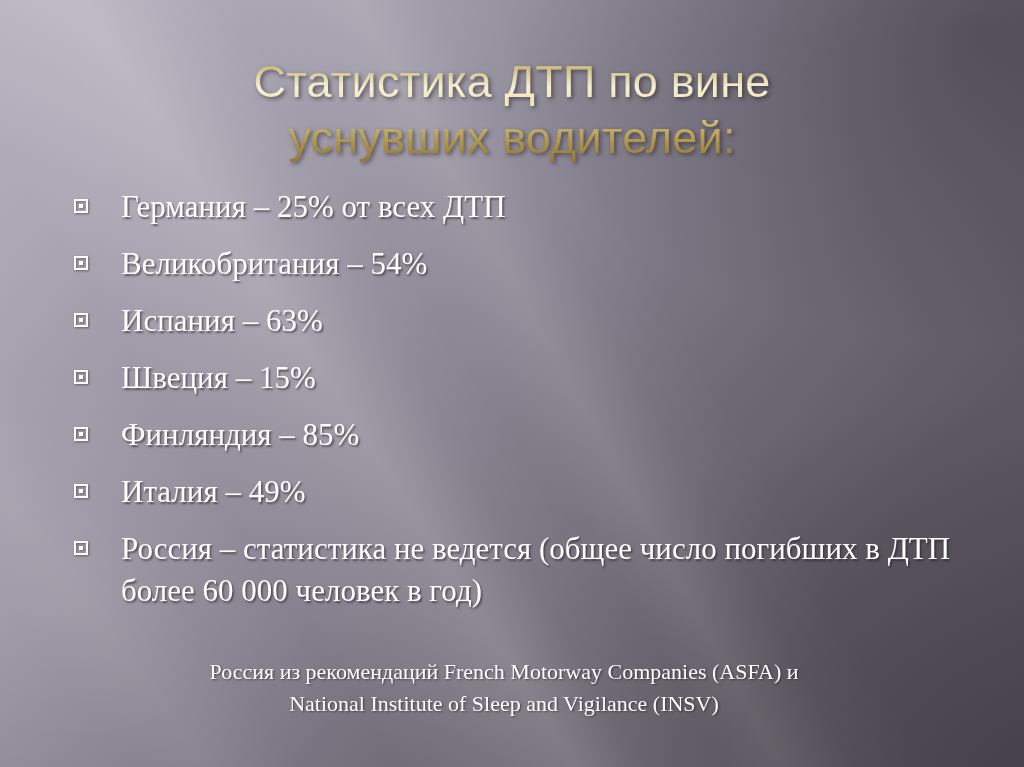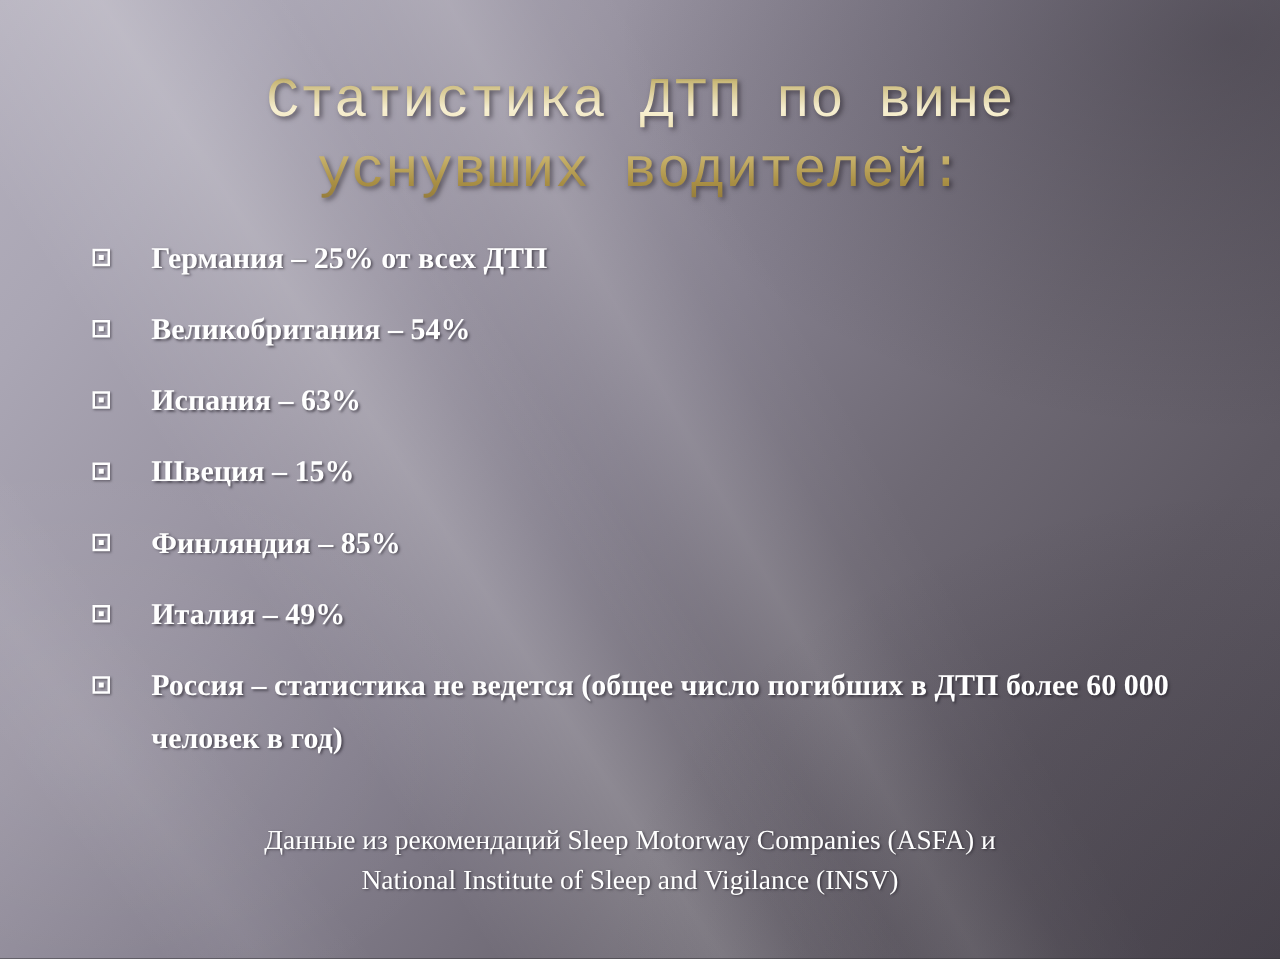--- a/index.html
+++ b/index.html
@@ -86,21 +86,21 @@
         rgba(255,255,255,0.00) 72%);
   }
 
   
   #title {
     position: absolute;
     left: 70px;
     top: 24px;
     width: 884px;
     text-align: center;
-    font-family: Liberation Mono, monospace;
+    font-family: Liberation Sans, sans-serif;
     font-size: 45px;
     line-height: 56px;
     letter-spacing: 0.2px;
     font-weight: 400;
     
     background-image: linear-gradient(to bottom,
         #6d5f2c 0%,
         #c9b878 10%,
         #f7efd2 30%,
         #efe3b4 46%,
@@ -145,25 +145,24 @@
     position: absolute;
     left: 3px;
     top: 3px;
     width: 4px;
     height: 4px;
     background: #ffffff;
   }
 
   .bullet-text {
     flex: 1 1 auto;
-    font-size: 24px;
+    font-size: 31px;
     line-height: 42px;
     color: #ffffff;
     text-shadow: 1.5px 1.5px 2px rgba(28,24,32,0.55);
-    font-weight: bold;
   }
 
   
   #footnote {
     position: absolute;
     left: 74px;
     top: 634px;
     width: 860px;
     text-align: center;
     font-size: 22px;
@@ -220,16 +219,16 @@
       <span class="bullet-text">Италия – 49%</span>
     </li>
 
     <li class="bullet-row">
       <span class="bullet-marker"></span>
       <span class="bullet-text">Россия – статистика не ведется (общее число погибших в ДТП более 60 000 человек в год)</span>
     </li>
 
   </ul>
 
-  <p id="footnote">Данные из рекомендаций Sleep Motorway Companies (ASFA) и
+  <p id="footnote">Россия из рекомендаций French Motorway Companies (ASFA) и
 National Institute of Sleep and Vigilance (INSV)</p>
 
 </div>
 
 </body></html>

